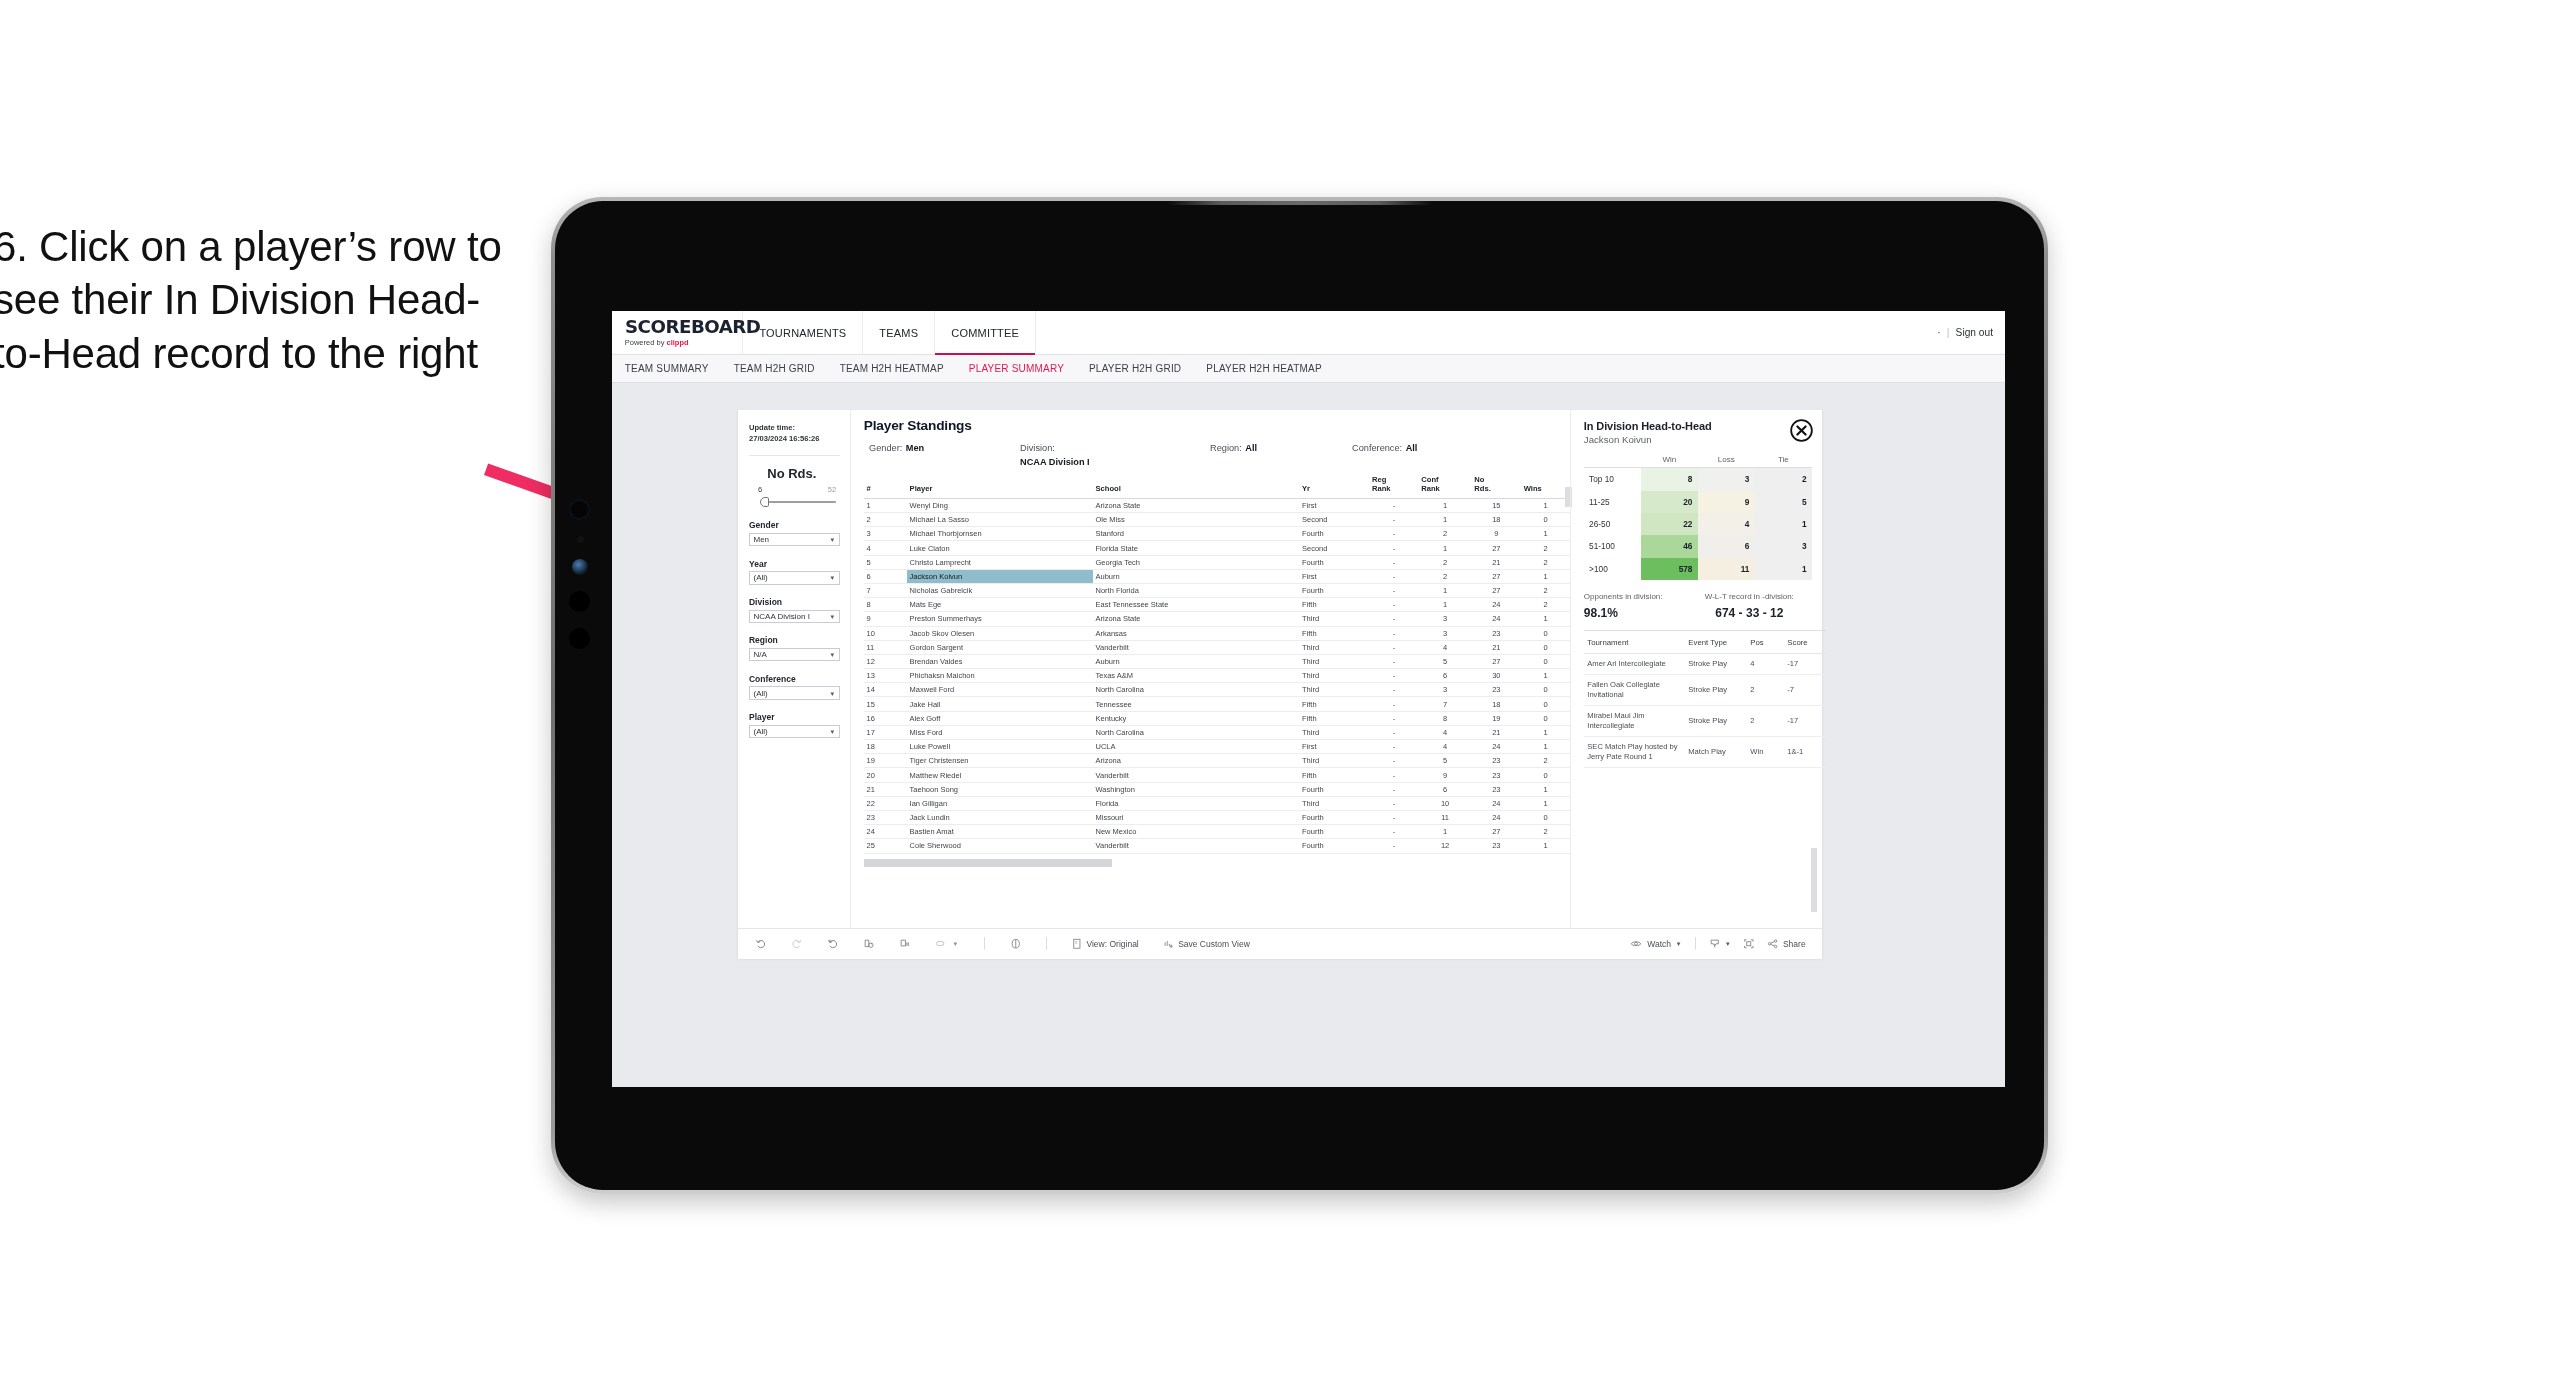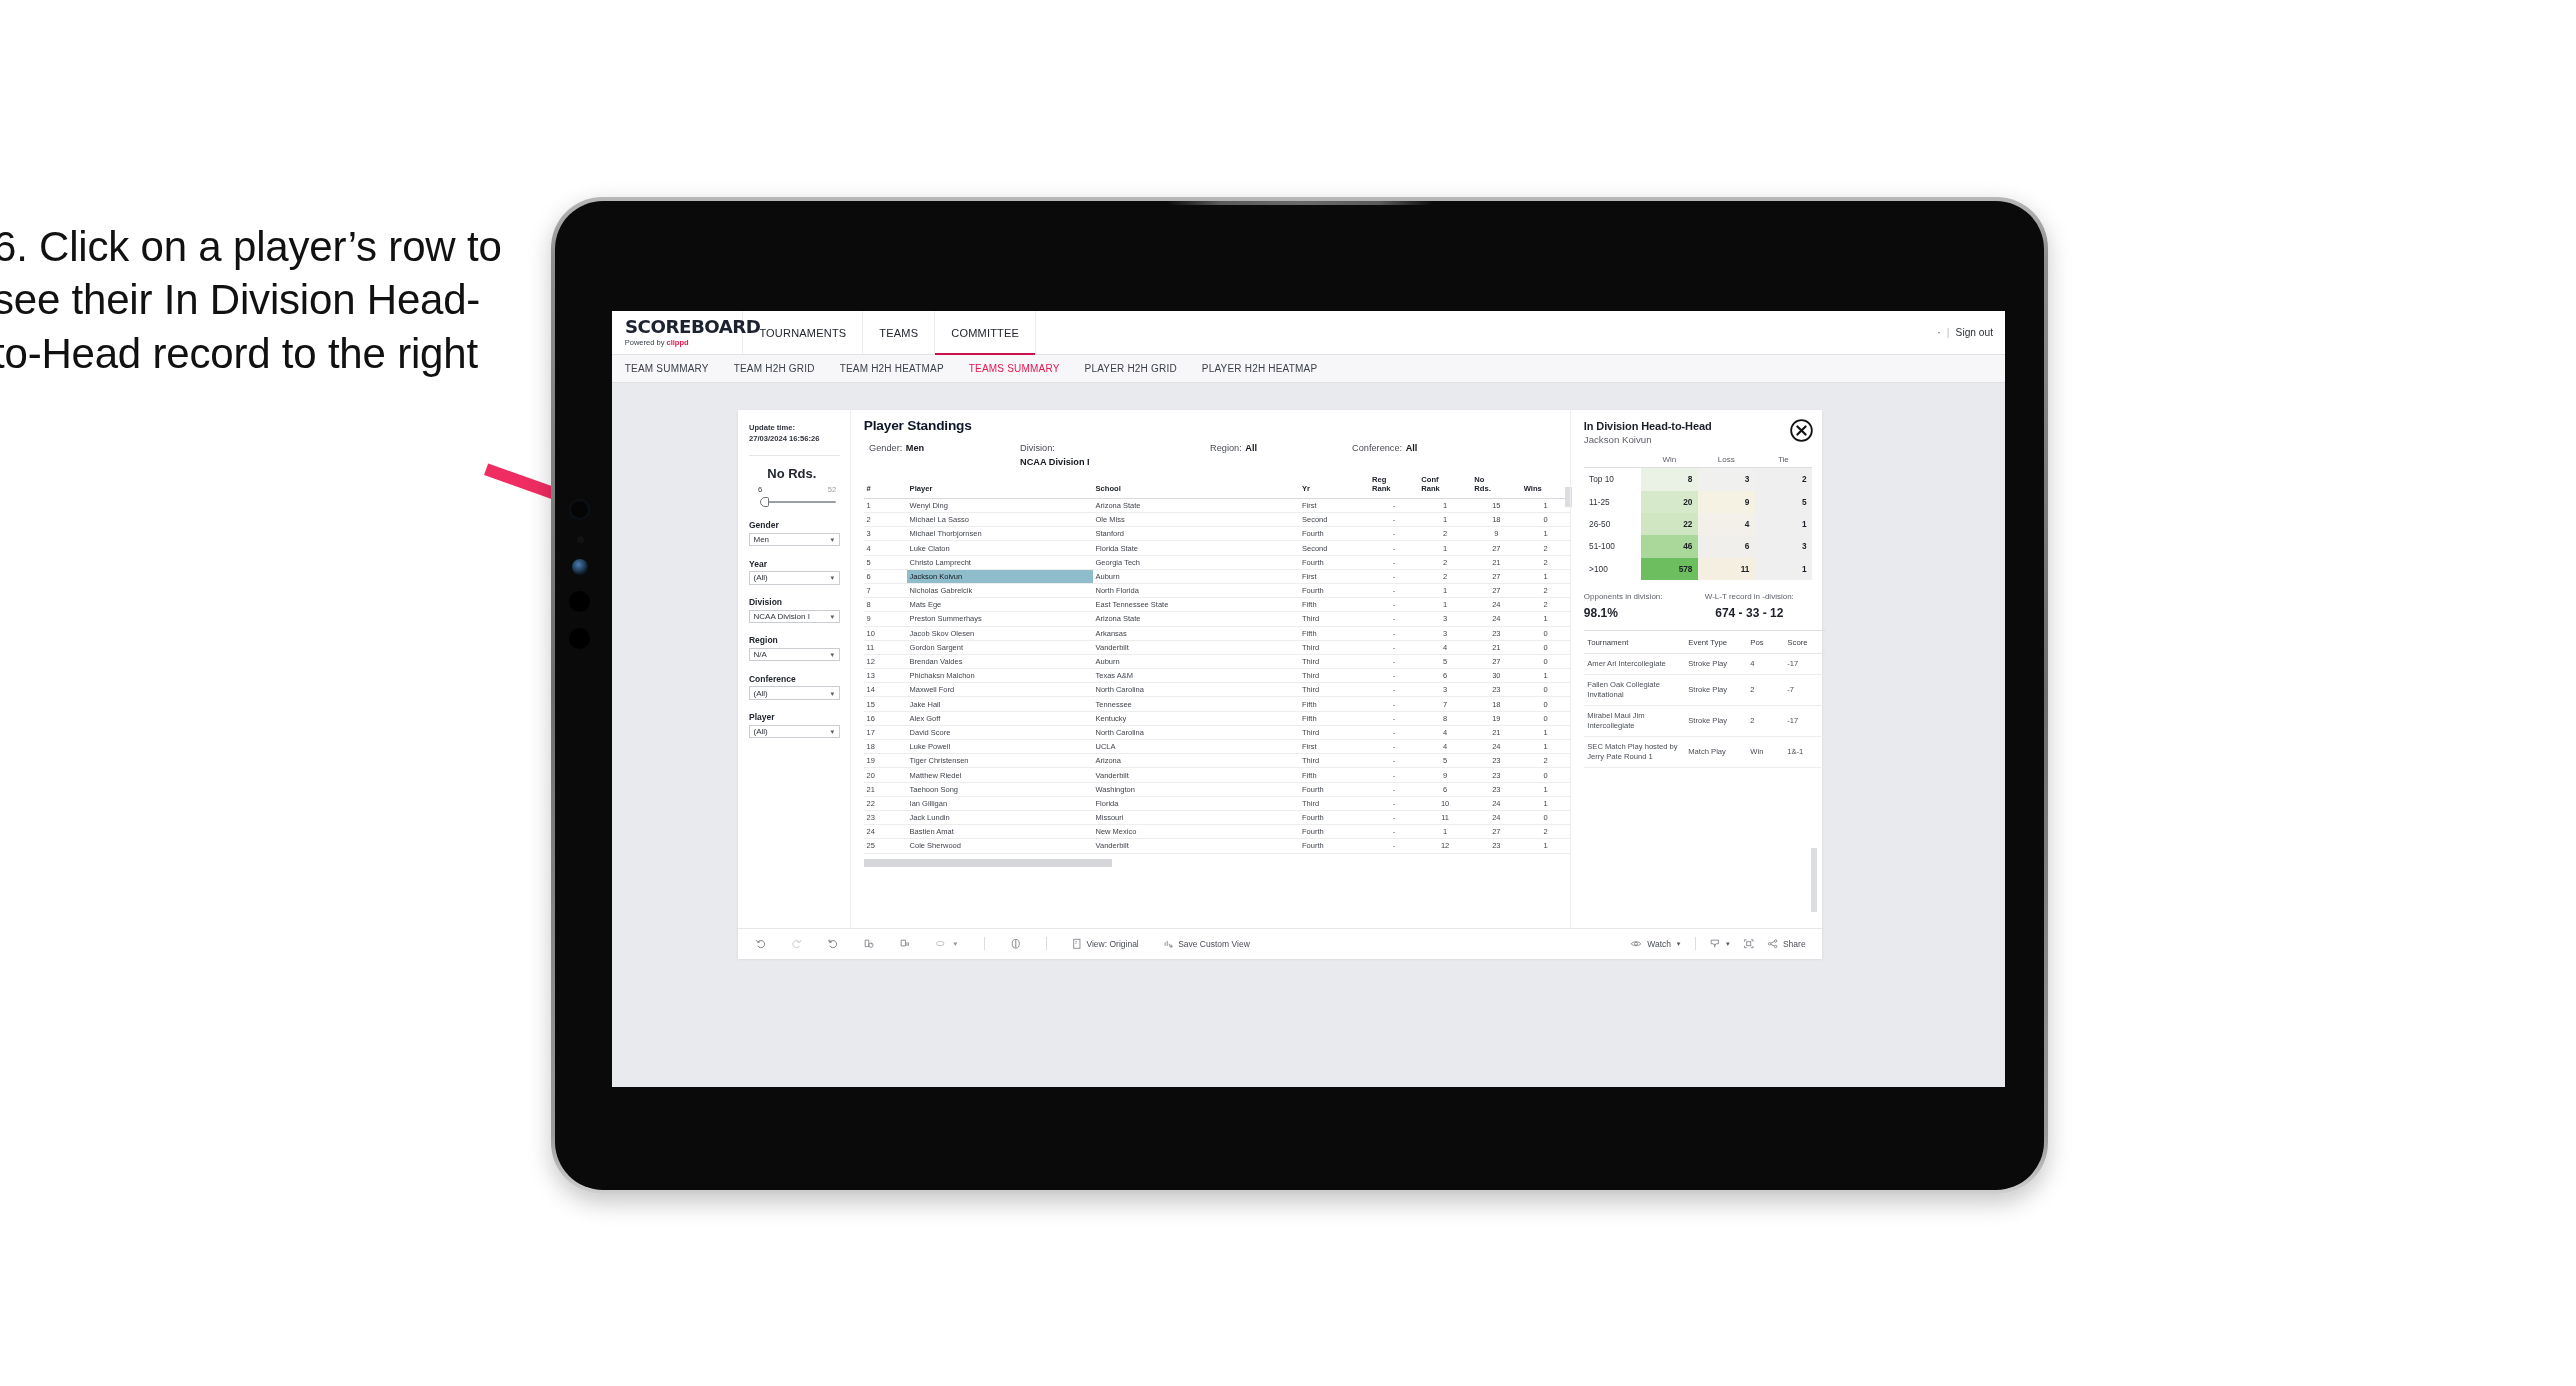--- a/index.html
+++ b/index.html
@@ -170,21 +170,21 @@
           <span>·</span>
           <span class="sep">|</span>
           <span>Sign out</span>
         </div>
       </div>
 
       <div id="subnav">
         <div class="subnav-item">TEAM SUMMARY</div>
         <div class="subnav-item">TEAM H2H GRID</div>
         <div class="subnav-item">TEAM H2H HEATMAP</div>
-        <div class="subnav-item active">TEAMS SUMMARY</div>
+        <div class="subnav-item active">PLAYER SUMMARY</div>
         <div class="subnav-item">PLAYER H2H GRID</div>
         <div class="subnav-item">PLAYER H2H HEATMAP</div>
       </div>
 
       <div id="viz-wrap">
         <div id="viz">
           <div id="viz-body">
 
             <div id="filters">
               <div id="update-time">
@@ -438,21 +438,21 @@
                         <td class="c-player pname">Alex Goff</td>
                         <td class="c-school">Kentucky</td>
                         <td class="c-yr">Fifth</td>
                         <td class="c-reg">-</td>
                         <td class="c-conf">8</td>
                         <td class="c-rds">19</td>
                         <td class="c-wins">0</td>
                       </tr>
                       <tr>
                         <td class="c-rank">17</td>
-                        <td class="c-player pname">David Score</td>
+                        <td class="c-player pname">Miss Ford</td>
                         <td class="c-school">North Carolina</td>
                         <td class="c-yr">Third</td>
                         <td class="c-reg">-</td>
                         <td class="c-conf">4</td>
                         <td class="c-rds">21</td>
                         <td class="c-wins">1</td>
                       </tr>
                       <tr>
                         <td class="c-rank">18</td>
                         <td class="c-player pname">Luke Powell</td>

